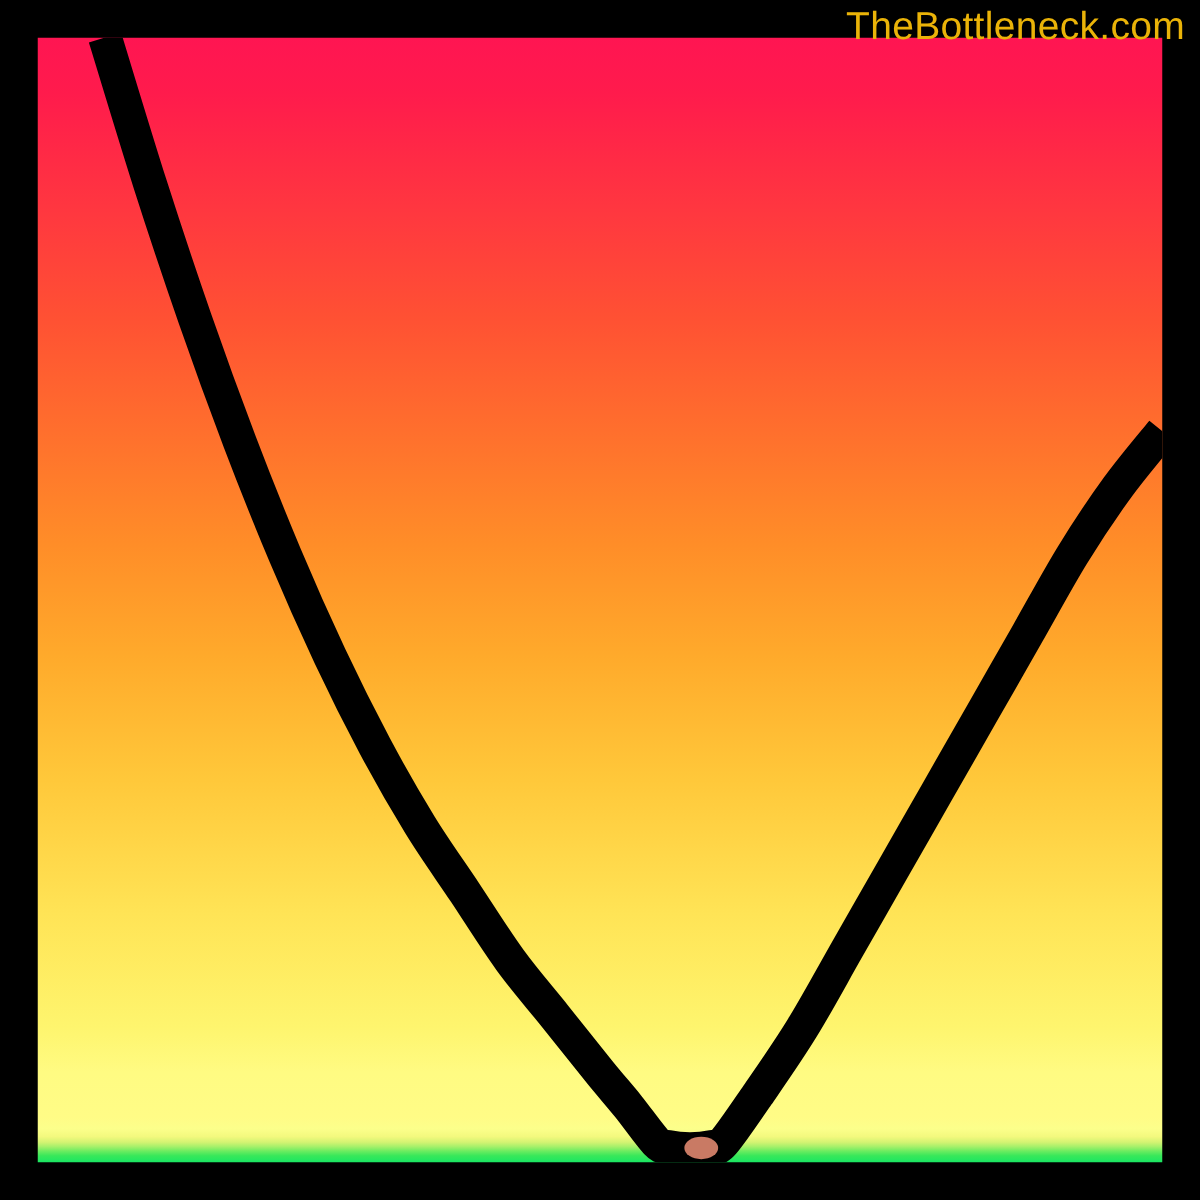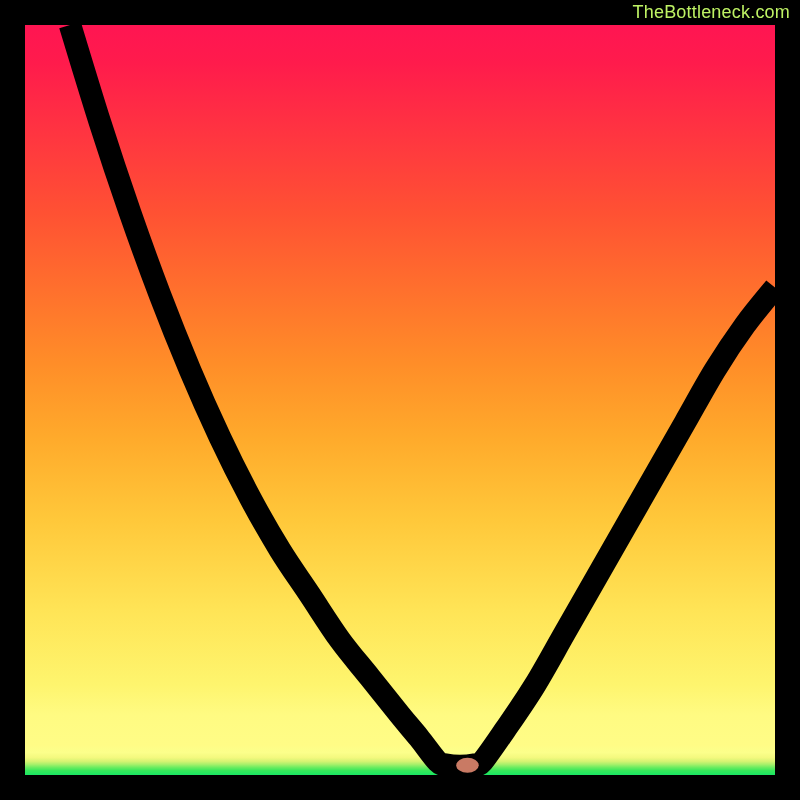--- a/index.html
+++ b/index.html
@@ -14,22 +14,22 @@
   .frame {
     position: relative;
     width: 800px;
     height: 800px;
     background: #000;
   }
   .watermark {
     position: absolute;
     top: 2px;
     right: 10px;
-    color: #bef264;
-    font-size: 18px;
+    color: #eab308;
+    font-size: 26px;
     font-weight: 500;
     letter-spacing: 0.2px;
     z-index: 10;
   }
   .plot-area {
     position: absolute;
     left: 25px;
     top: 25px;
     width: 750px;
     height: 750px;

